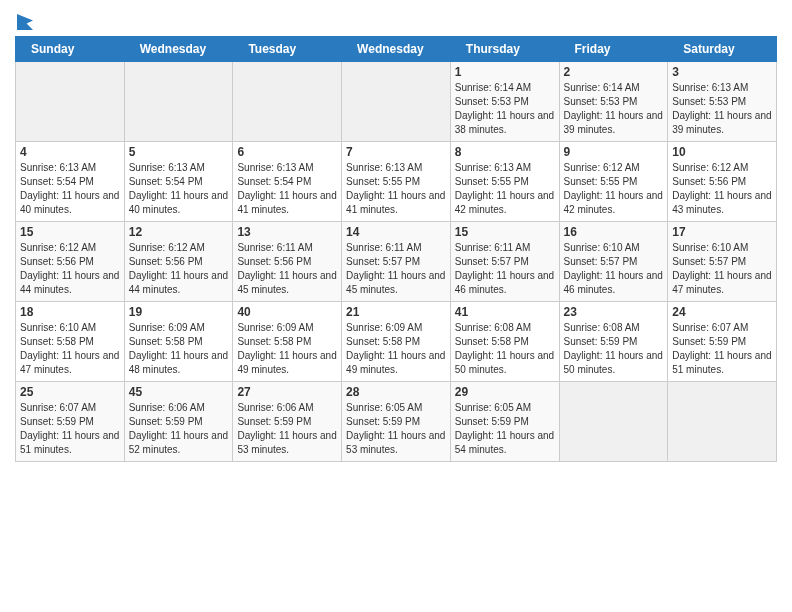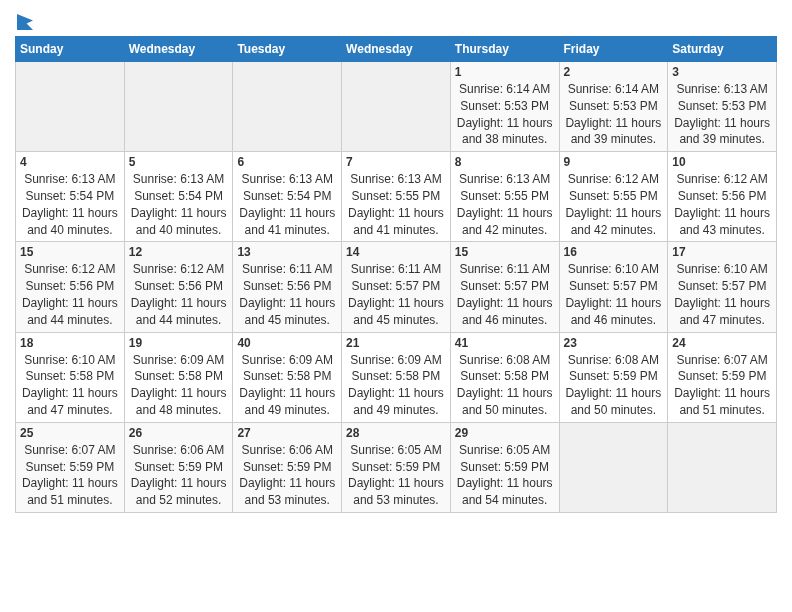--- a/index.html
+++ b/index.html
@@ -61,21 +61,21 @@
     .calendar-table {
       width: 100%;
       border-collapse: collapse;
       table-layout: fixed;
     }
     .calendar-table th {
       background: #2a7abf;
       color: #fff;
       font-size: 12px;
       font-weight: bold;
-      padding: 5px 4px;
+      padding: 5px 15px;
       text-align: left;
       border: 1px solid #2a7abf;
     }
     .calendar-table td {
       border: 1px solid #ccc;
       vertical-align: top;
       padding: 3px 4px;
       font-size: 10px;
       color: #333;
       height: 80px;
@@ -88,24 +88,23 @@
       background: #fff;
     }
     .day-number {
       font-size: 12px;
       font-weight: bold;
       color: #333;
       display: block;
       margin-bottom: 2px;
     }
     .day-info {
-      font-size: 12px;
+      font-size: 10px;
       color: #333;
       line-height: 1.4;
-      text-align: center;
     }
     .empty-cell {
       background: #f0f0f0 !important;
     }
   </style>
 </head>
 <body>
 
 <div class="header-area">
   <div class="logo">
@@ -241,21 +240,21 @@
           <span class="day-number">24</span>
           <div class="day-info">Sunrise: 6:07 AM<br>Sunset: 5:59 PM<br>Daylight: 11 hours and 51 minutes.</div>
         </td>
       </tr>
       <tr>
         <td>
           <span class="day-number">25</span>
           <div class="day-info">Sunrise: 6:07 AM<br>Sunset: 5:59 PM<br>Daylight: 11 hours and 51 minutes.</div>
         </td>
         <td>
-          <span class="day-number">26</span>
+          <span class="day-number">45</span>
           <div class="day-info">Sunrise: 6:06 AM<br>Sunset: 5:59 PM<br>Daylight: 11 hours and 52 minutes.</div>
         </td>
         <td>
           <span class="day-number">27</span>
           <div class="day-info">Sunrise: 6:06 AM<br>Sunset: 5:59 PM<br>Daylight: 11 hours and 53 minutes.</div>
         </td>
         <td>
           <span class="day-number">28</span>
           <div class="day-info">Sunrise: 6:05 AM<br>Sunset: 5:59 PM<br>Daylight: 11 hours and 53 minutes.</div>
         </td>

